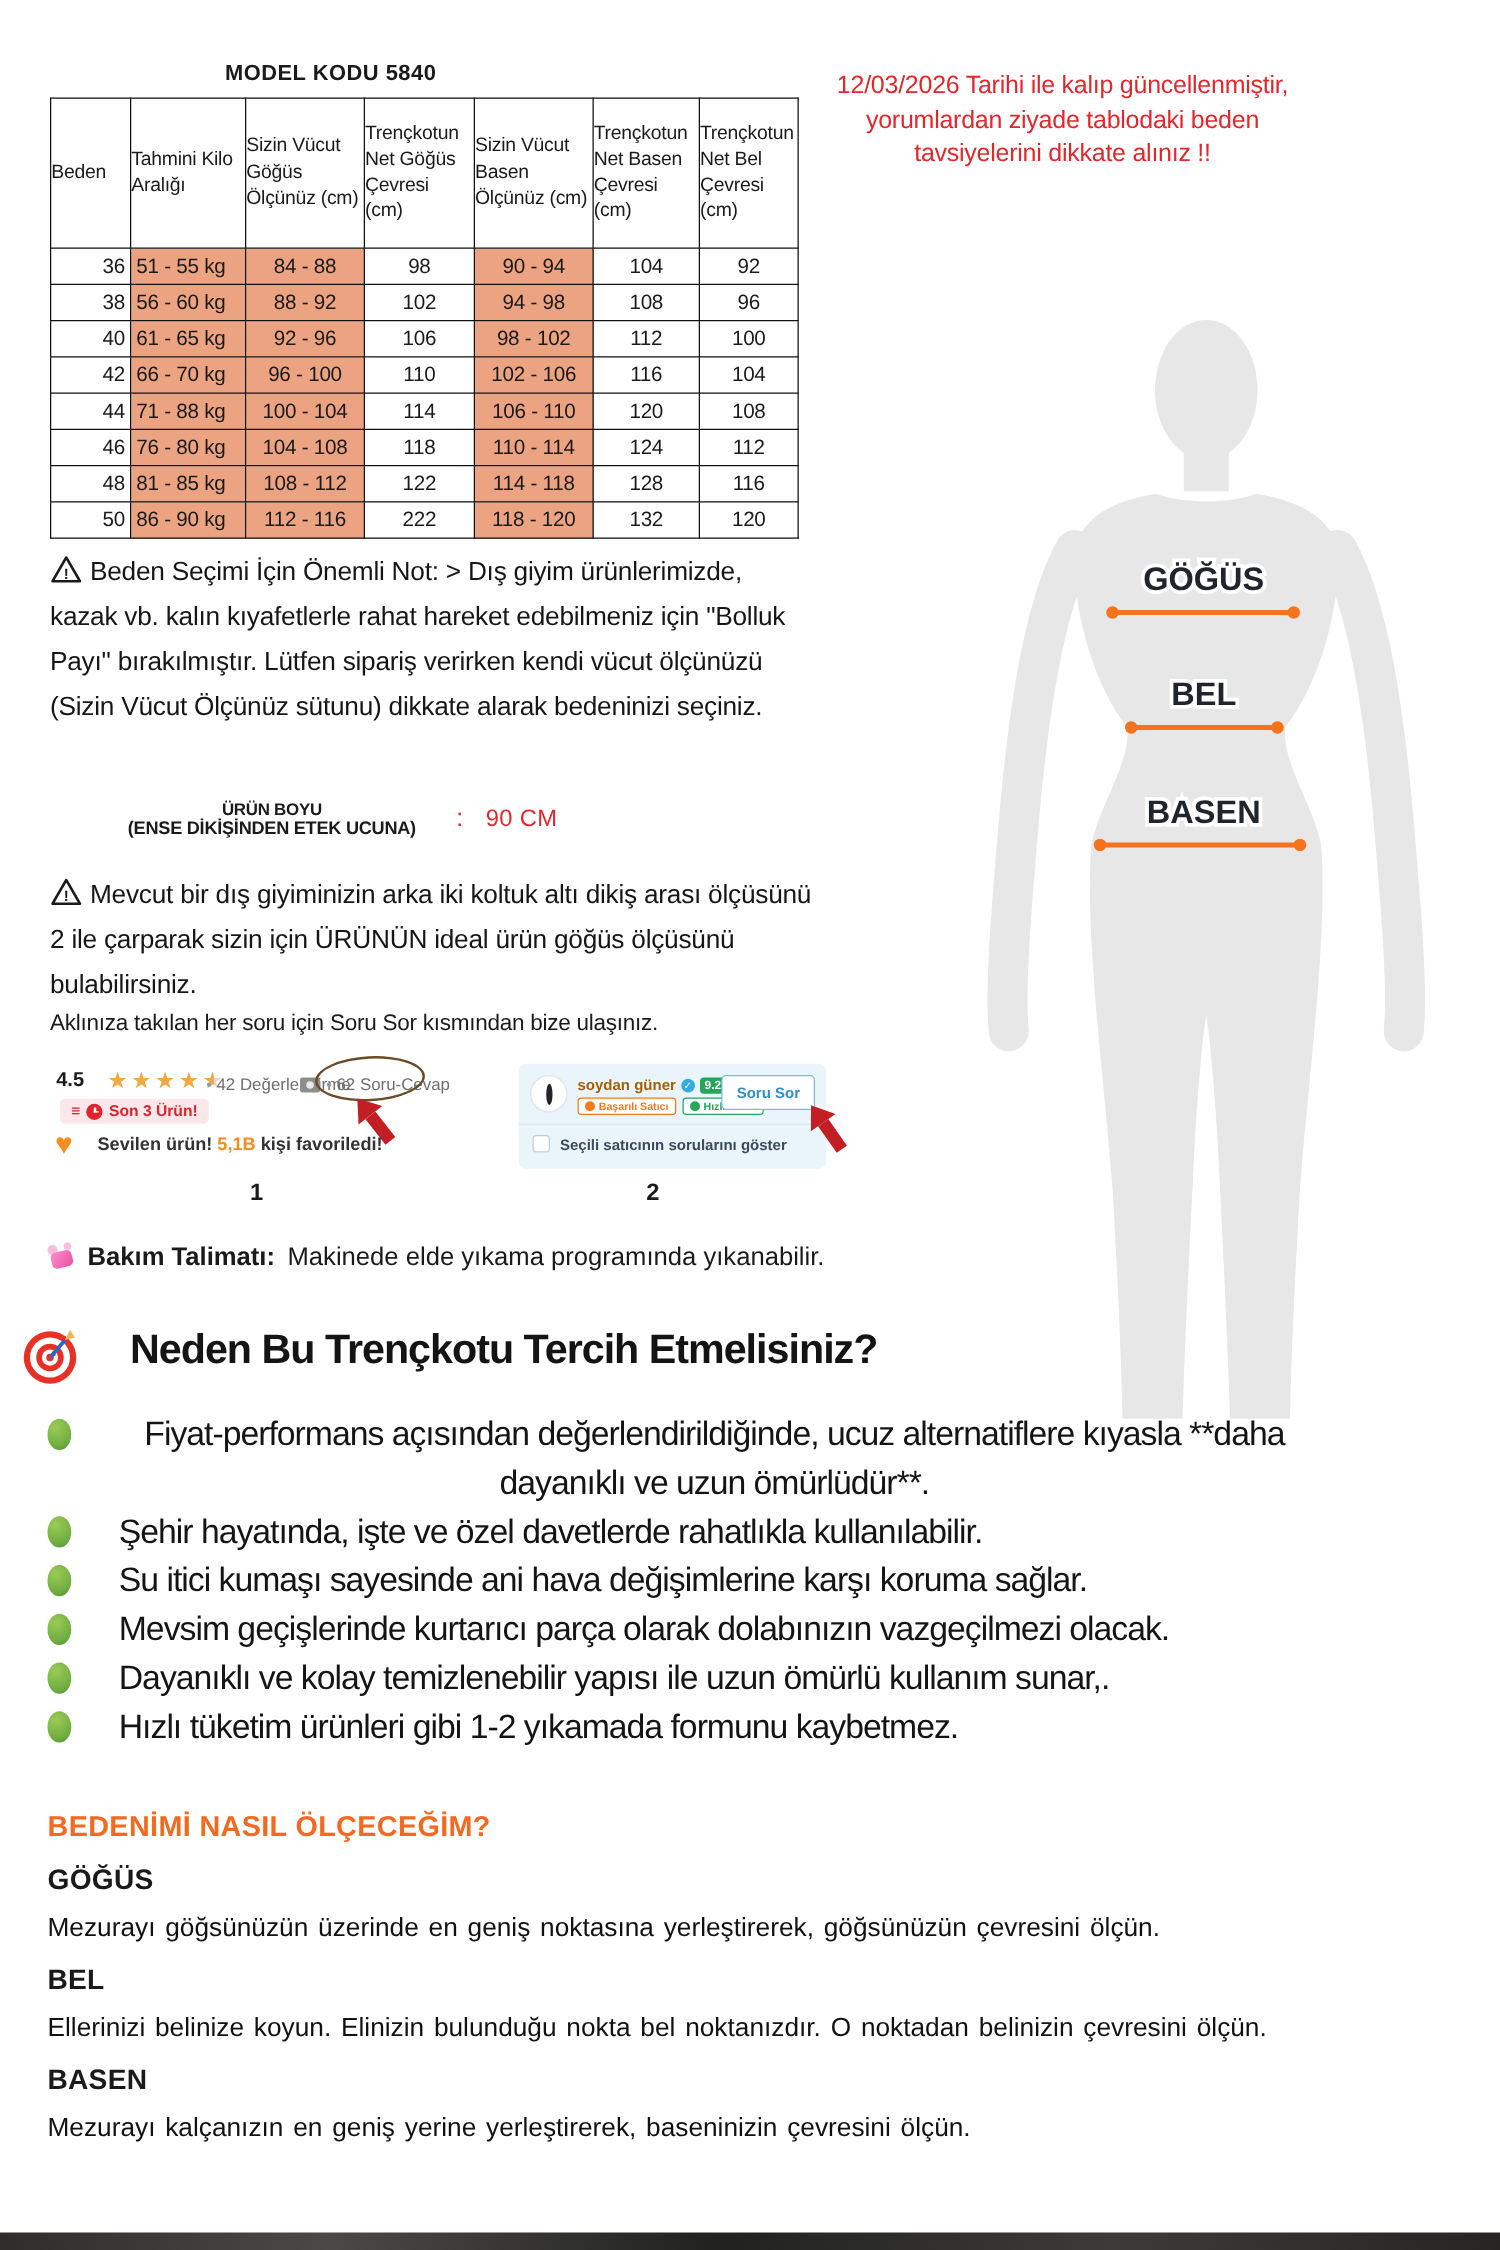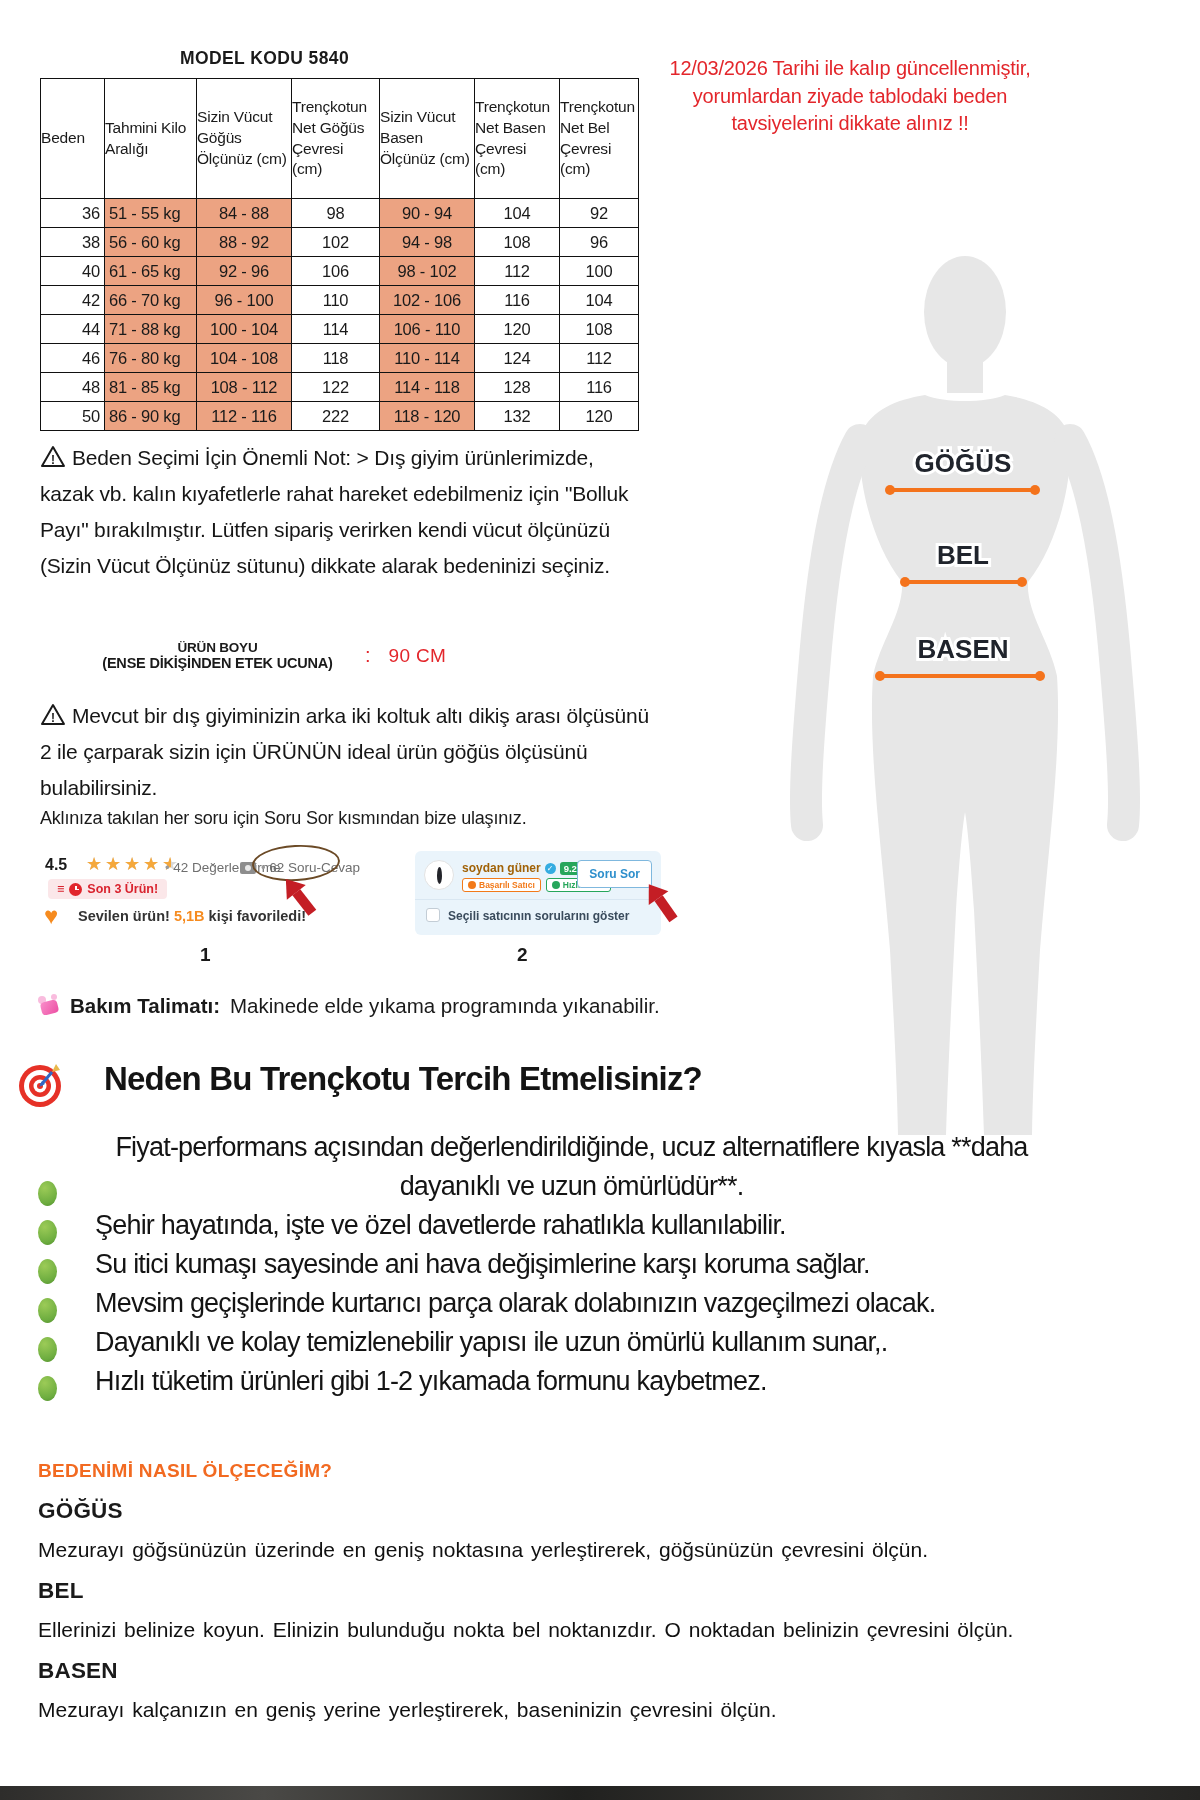--- a/index.html
+++ b/index.html
@@ -108,28 +108,28 @@
   .soap{position:relative;width:22px;height:22px;}
   .soap .bar{position:absolute;left:3px;top:6px;width:17px;height:13px;border-radius:4px;
     background:linear-gradient(135deg,#F98FCB,#EC4FA3);transform:rotate(-14deg);}
   .soap .b1{position:absolute;left:0;top:1px;width:8px;height:8px;border-radius:50%;background:#F9BCDE;}
   .soap .b2{position:absolute;left:13px;top:-1px;width:6px;height:6px;border-radius:50%;background:#F9BCDE;}
 
   
   .why-icon{left:16px;top:1060px;}
   .why-title{left:104px;top:1060px;font-size:33px;font-weight:600;letter-spacing:-.8px;color:#141414;}
   .bullets{left:38px;top:1128px;width:1010px;list-style:none;}
-  .bullets li{display:flex;gap:38px;font-size:27px;line-height:39px;letter-spacing:-.8px;color:#141414;align-items:flex-end;}
+  .bullets li{display:flex;gap:38px;font-size:27px;line-height:39px;letter-spacing:-.8px;color:#141414;}
   .bullets .bdot{flex:0 0 auto;width:19px;height:25px;margin-top:7px;border-radius:50%;
     background:radial-gradient(circle at 35% 28%,#9CCB57,var(--bullet-green) 70%,#4E8A2A);}
   .bullets .center{text-align:center;}
 
   
   .guide{left:38px;top:1448px;width:1140px;}
-  .guide-title{color:var(--accent-orange);font-size:19px;font-weight:700;letter-spacing:.3px;margin-bottom:16px;margin-top:12px;}
+  .guide-title{color:var(--accent-orange);font-size:23px;font-weight:700;letter-spacing:.3px;margin-bottom:16px;}
   .guide h3{font-size:22.5px;font-weight:700;letter-spacing:.2px;margin-bottom:9px;}
   .guide p{font-size:21px;line-height:34px;margin-bottom:11px;word-spacing:2px;color:#111;}
 
   .bottom-strip{left:0;top:1786px;width:1200px;height:14px;
     background:linear-gradient(90deg,#2E2D2B,#4A4946 22%,#21211F 48%,#3C3B38 74%,#262523);}
 </style>
 </head>
 <body>
 
 <div id="canvas">

